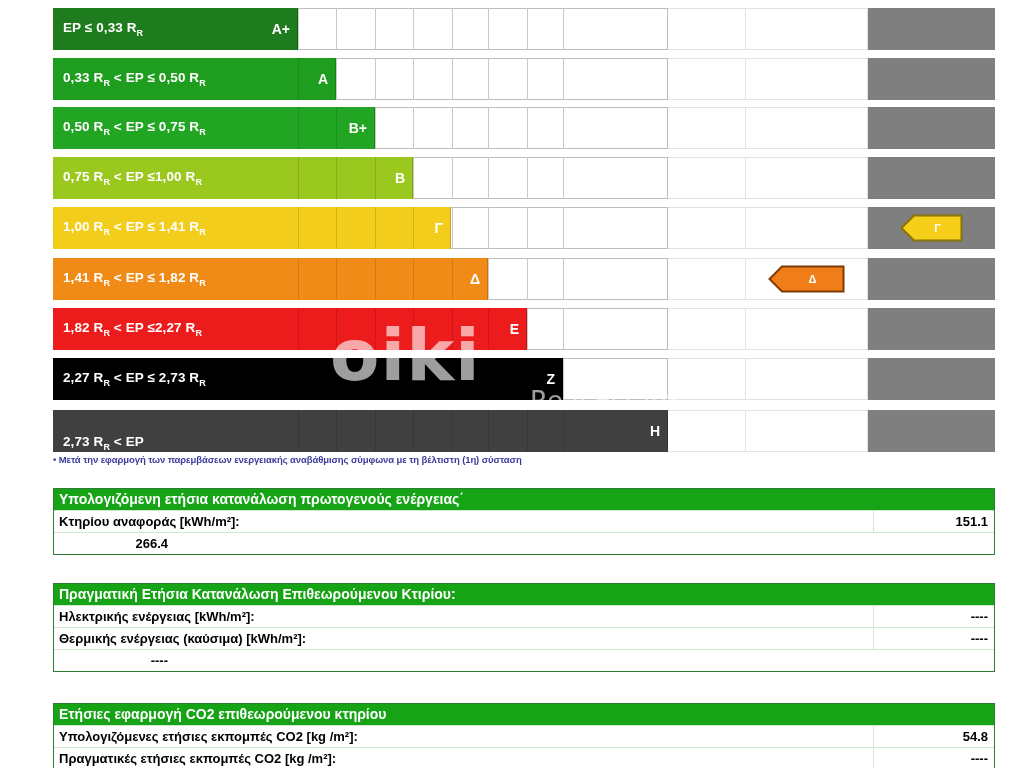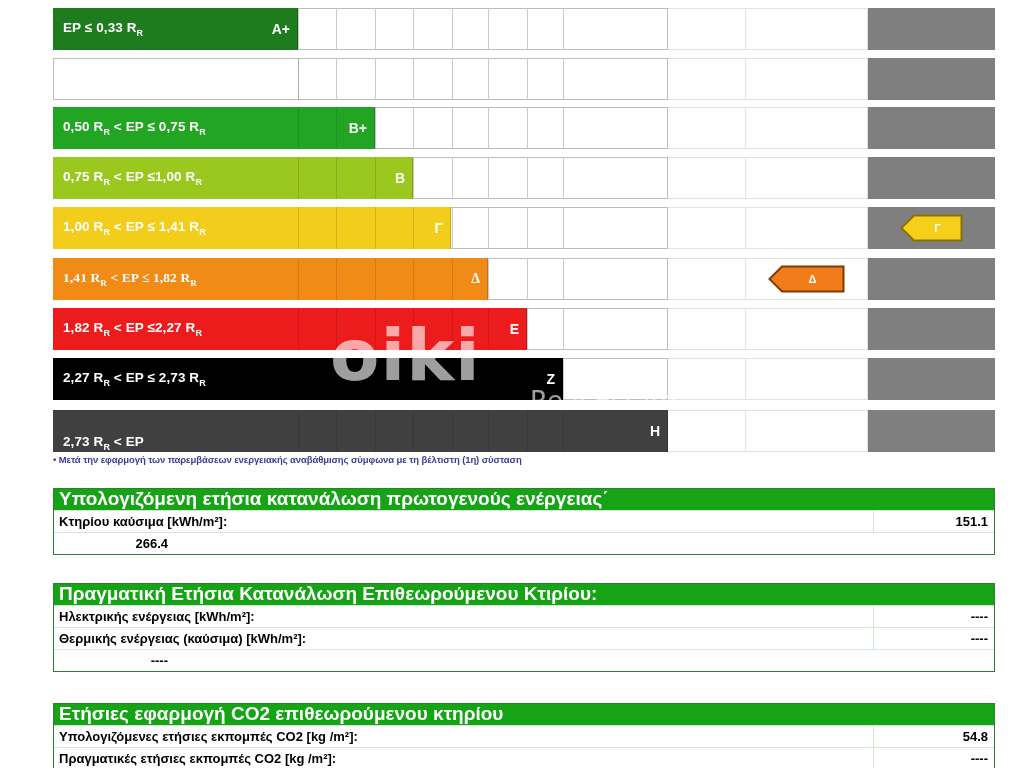--- a/index.html
+++ b/index.html
@@ -138,21 +138,21 @@
     left: 53px;
     width: 942px;
     box-sizing: border-box;
     border: 1px solid #2e7d32;
     background: #ffffff;
   }
   .tbl-head {
     background: #16a316;
     color: #ffffff;
     font-weight: bold;
-    font-size: 19px;
+    font-size: 14px;
     padding: 2px 5px 3px 5px;
     line-height: 16px;
     white-space: nowrap;
   }
   .tbl-row {
     display: flex;
     border-top: 1px solid #cfe8cf;
     height: 21px;
     align-items: center;
   }
@@ -233,20 +233,24 @@
       <div class="grid-tail-div"></div>
       <div class="grid-line" style="left: 298px;"></div>
       <div class="grid-line" style="left: 336px;"></div>
       <div class="grid-line" style="left: 375px;"></div>
       <div class="grid-line" style="left: 413px;"></div>
       <div class="grid-line" style="left: 452px;"></div>
       <div class="grid-line" style="left: 488px;"></div>
       <div class="grid-line" style="left: 527px;"></div>
       <div class="grid-line" style="left: 563px;"></div>
       <div class="gray-col" style="background: rgb(127, 127, 127);"></div>
+      <div class="bar" style="width: 283px; background: rgb(31, 157, 31); border-right: 1px solid rgba(0, 0, 0, 0.18);">
+        <div class="bar-range">0,33 R<span class="sub">R</span> &lt; EP ≤ 0,50 R<span class="sub">R</span></div>
+        <div class="bar-grade">A</div>
+      </div>
       <div class="grid-line" style="left: 298px; background: rgba(0, 0, 0, 0.13);"></div>
     </div>
     <div class="chart-row" style="top: 107px;">
       <div class="grid-frame"></div>
       <div class="grid-tail"></div>
       <div class="grid-tail-div"></div>
       <div class="grid-line" style="left: 298px;"></div>
       <div class="grid-line" style="left: 336px;"></div>
       <div class="grid-line" style="left: 375px;"></div>
       <div class="grid-line" style="left: 413px;"></div>
@@ -311,21 +315,21 @@
       <div class="grid-tail-div"></div>
       <div class="grid-line" style="left: 298px;"></div>
       <div class="grid-line" style="left: 336px;"></div>
       <div class="grid-line" style="left: 375px;"></div>
       <div class="grid-line" style="left: 413px;"></div>
       <div class="grid-line" style="left: 452px;"></div>
       <div class="grid-line" style="left: 488px;"></div>
       <div class="grid-line" style="left: 527px;"></div>
       <div class="grid-line" style="left: 563px;"></div>
       <div class="gray-col" style="background: rgb(127, 127, 127);"></div>
-      <div class="bar" style="width: 435px; background: rgb(240, 139, 23); border-right: 1px solid rgba(0, 0, 0, 0.18); font-family: Liberation Serif, serif;">
+      <div class="bar" style="width: 435px; background: rgb(240, 139, 23); border-right: 1px solid rgba(0, 0, 0, 0.18);">
         <div class="bar-range">1,41 R<span class="sub">R</span> &lt; EP ≤ 1,82 R<span class="sub">R</span></div>
         <div class="bar-grade">Δ</div>
       </div>
       <div class="grid-line" style="left: 298px; background: rgba(0, 0, 0, 0.13);"></div>
       <div class="grid-line" style="left: 336px; background: rgba(0, 0, 0, 0.13);"></div>
       <div class="grid-line" style="left: 375px; background: rgba(0, 0, 0, 0.13);"></div>
       <div class="grid-line" style="left: 413px; background: rgba(0, 0, 0, 0.13);"></div>
       <div class="grid-line" style="left: 452px; background: rgba(0, 0, 0, 0.13);"></div>
     </div>
     <div class="chart-row" style="top: 308px;">
@@ -421,21 +425,21 @@
   <div id="wm-main">oiki</div>
   <div id="wm-sub">Real Estate</div>
 </div>
 
 <div id="footnote">• Μετά την εφαρμογή των παρεμβάσεων ενεργειακής αναβάθμισης σύμφωνα με τη βέλτιστη (1η) σύσταση</div>
 
 <div id="tables-host">
     <div class="tbl" style="top: 488px;">
       <div class="tbl-head">Υπολογιζόμενη ετήσια κατανάλωση πρωτογενούς ενέργειας΄</div>
       <div class="tbl-row">
-        <div class="tbl-label">Κτηρίου καύσιμα [kWh/m²]:</div>
+        <div class="tbl-label">Κτηρίου αναφοράς [kWh/m²]:</div>
         <div class="tbl-val">151.1</div>
       </div>
       <div class="tbl-row">
         <div class="tbl-val">266.4</div>
       </div>
     </div>
     <div class="tbl" style="top: 583px;">
       <div class="tbl-head">Πραγματική Ετήσια Κατανάλωση Επιθεωρούμενου Κτιρίου:</div>
       <div class="tbl-row">
         <div class="tbl-label">Ηλεκτρικής ενέργειας [kWh/m²]:</div>

